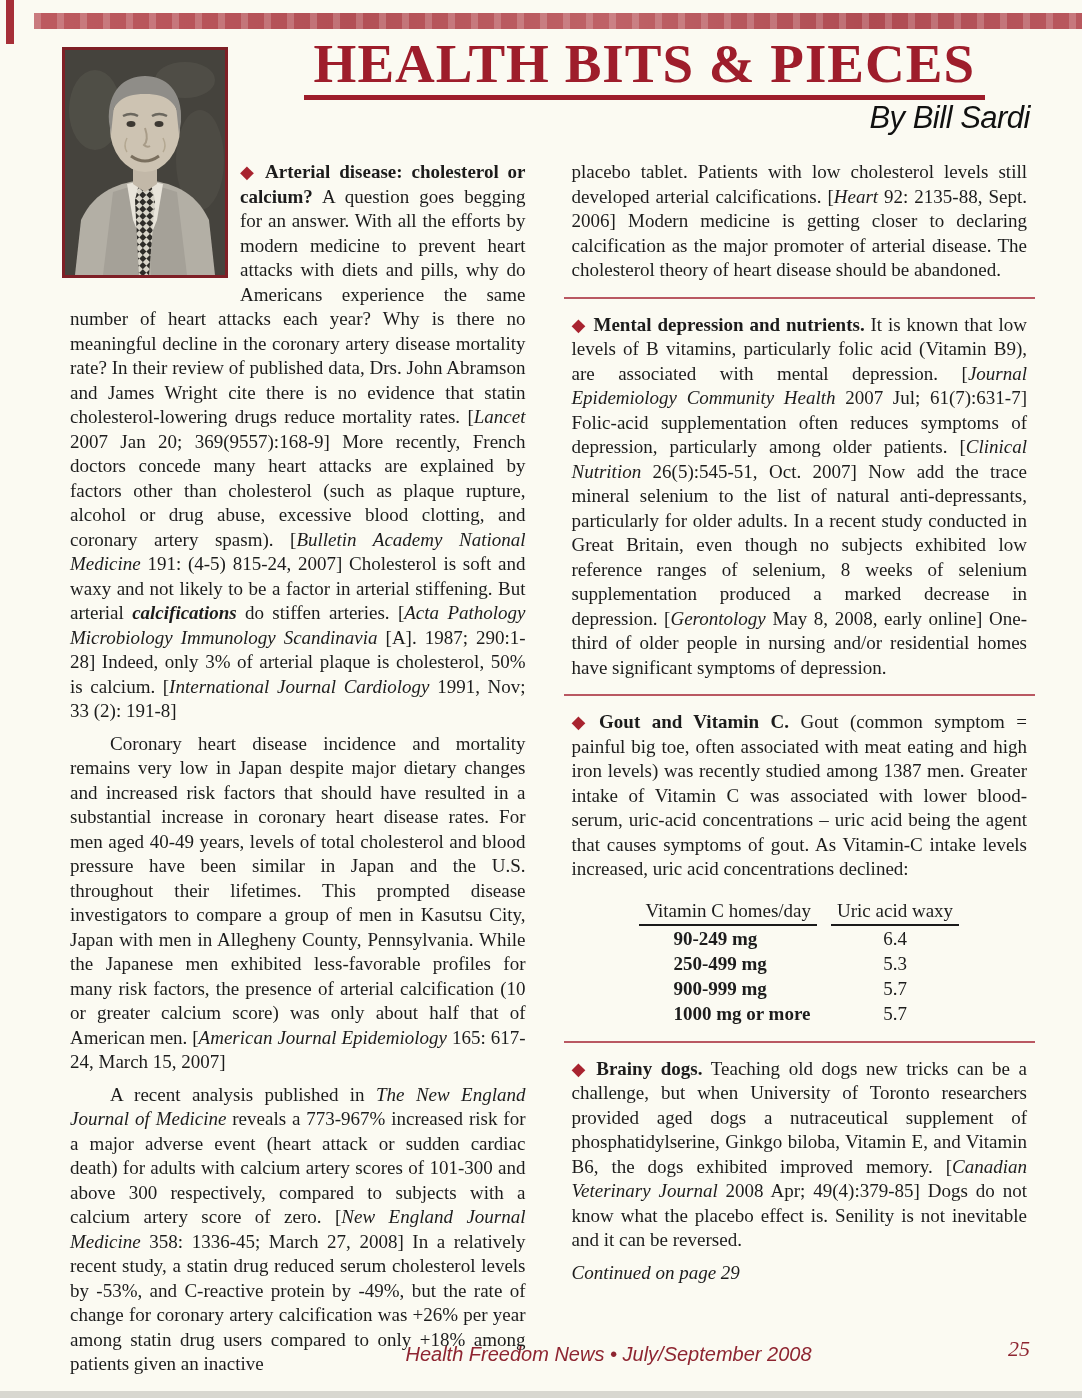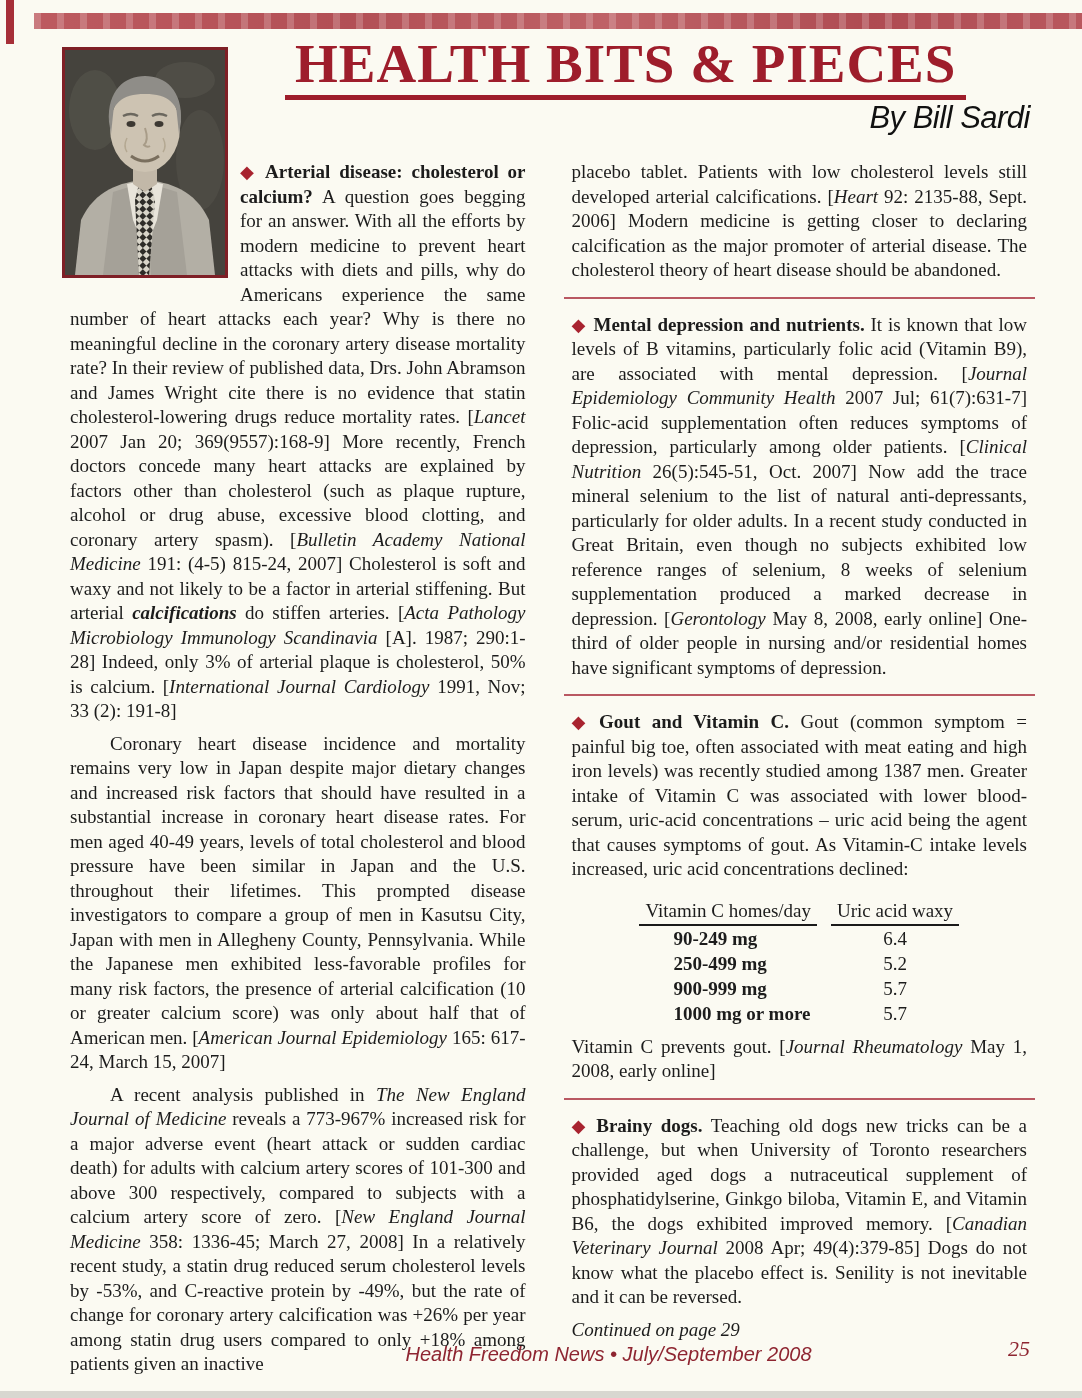--- a/index.html
+++ b/index.html
@@ -22,21 +22,21 @@
   .top-band{
     position:absolute;top:13px;left:34px;right:0;height:16px;opacity:.88;
     background:
       repeating-linear-gradient(90deg, rgba(255,255,255,.20) 0 7px, rgba(255,255,255,0) 7px 23px),
       linear-gradient(90deg,#b5454c,#a93840 30%,#b74e54 55%,#a5343d 80%,#b0424a);
   }
   .left-tick{position:absolute;top:0;left:6px;width:8px;height:44px;background:#a62f38;}
   .bottom-edge{position:absolute;bottom:0;left:0;right:0;height:7px;background:#d8d7d0;}
 
   
-  .masthead{position:absolute;top:36px;left:285px;width:700px;text-align:left;}
+  .masthead{position:absolute;top:36px;left:285px;width:700px;text-align:right;}
   .masthead h1{
     display:inline-block;margin:0;padding:0 10px 4px 10px;
     font-size:55px;font-weight:bold;letter-spacing:1px;color:var(--accent);
     border-bottom:5px solid var(--accent);line-height:1.0;white-space:nowrap;
   }
   .byline{
     position:absolute;top:100px;right:52px;
     font-family:"Liberation Sans", sans-serif;font-style:italic;
     font-size:31px;letter-spacing:-0.5px;color:#111;
   }
@@ -177,34 +177,33 @@
           <th class="col-uric">Uric acid waxy</th>
         </tr>
       </thead>
       <tbody>
         <tr>
           <td class="intake">90-249 mg</td>
           <td class="uric">6.4</td>
         </tr>
         <tr>
           <td class="intake">250-499 mg</td>
-          <td class="uric">5.2</td>
+          <td class="uric">5.3</td>
         </tr>
         <tr>
           <td class="intake">900-999 mg</td>
           <td class="uric">5.7</td>
         </tr>
         <tr>
           <td class="intake">1000 mg or more</td>
           <td class="uric">5.7</td>
         </tr>
       </tbody>
     </table>
 
-    <p class="body-para gout-footer"><span>Vitamin C prevents gout. [</span><span class="st-i">Journal Rheumatology</span><span> May 1, 2008, early online]</span></p>
 
     <hr class="rule">
 
     <p class="body-para"><span class="diamond">◆</span><span><span class="st-b">Brainy dogs.</span><span> Teaching old dogs new tricks can be a challenge, but when University of Toronto researchers provided aged dogs a nutraceutical supplement of phosphatidylserine, Ginkgo biloba, Vitamin E, and Vitamin B6, the dogs exhibited improved memory. [</span><span class="st-i">Canadian Veterinary Journal</span><span> 2008 Apr; 49(4):379-85] Dogs do not know what the placebo effect is. Senility is not inevitable and it can be reversed.</span></span></p>
 
     <p class="body-para continued">Continued on page 29</p>
   </div>
 
 </div>
 

